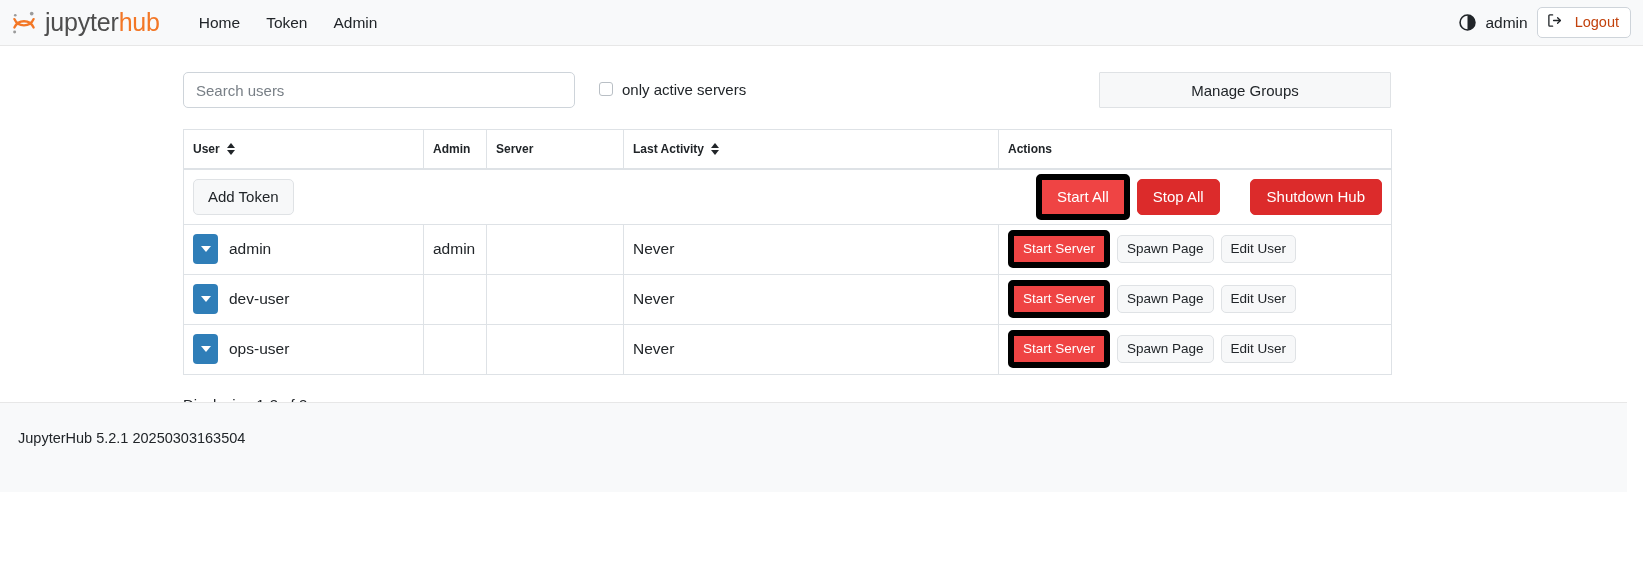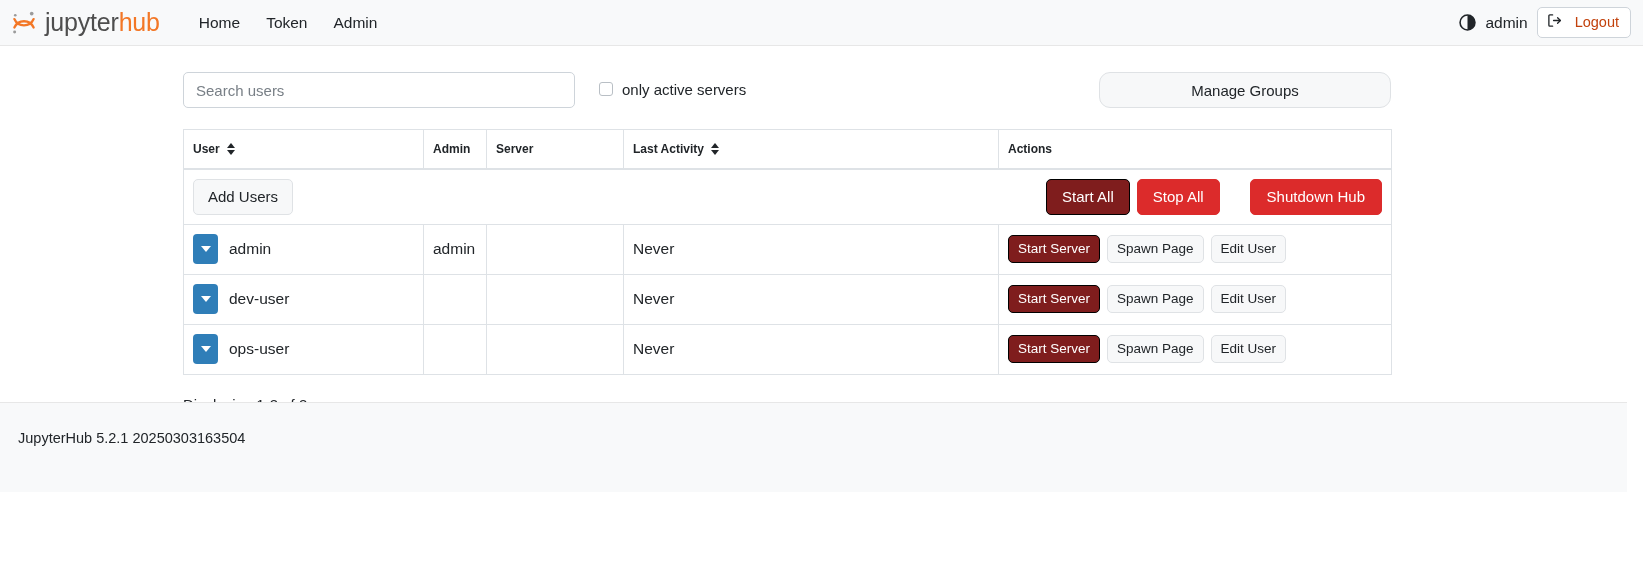--- a/index.html
+++ b/index.html
@@ -123,21 +123,21 @@
     flex: none;
     cursor: pointer;
   }
   .chk-label { font-size: 15px; color: #212529; cursor: pointer; }
   .manage-groups {
     margin-left: auto;
     width: 292px;
     height: 36px;
     background: #f7f8f9;
     border: 1px solid #dfe2e5;
-    border-radius: 11px;
+    border-radius: 1px;
     font-size: 15px;
     font-family: inherit;
     color: #212529;
     cursor: pointer;
   }
 
   
   table.users {
     width: 1208px;
     border-collapse: collapse;
@@ -194,22 +194,22 @@
     cursor: pointer;
     white-space: nowrap;
     line-height: 1.2;
   }
   .btn-light {
     background: #f7f8f9;
     border: 1px solid #dfe2e5;
     color: #212529;
   }
   .btn-primary {
-    background: #7f1d1d;
-    border: 1px solid #000000;
+    background: #ef4444;
+    border: 6px solid #000000;
     color: #ffffff;
   }
   .btn-danger {
     background: #dc2b2b;
     border: 1px solid #dc2b2b;
     color: #ffffff;
   }
   .add-users {
     font-size: 15px;
     padding: 8px 14px;
@@ -417,21 +417,21 @@
                 <span>Actions</span>
               </span>
           </th>
         </tr>
       </thead>
       <tbody>
 
         <tr>
           <td class="actionbar-td" colspan="5">
             <div class="actionbar">
-              <button class="btn btn-light add-users">Add Users</button>
+              <button class="btn btn-light add-users">Add Token</button>
               <div class="bulk-actions">
                 <button class="btn btn-primary">Start All</button>
                 <button class="btn btn-danger">Stop All</button>
                 <button class="btn btn-danger shutdown">Shutdown Hub</button>
               </div>
             </div>
           </td>
         </tr>
 
         <tr class="user-row">

